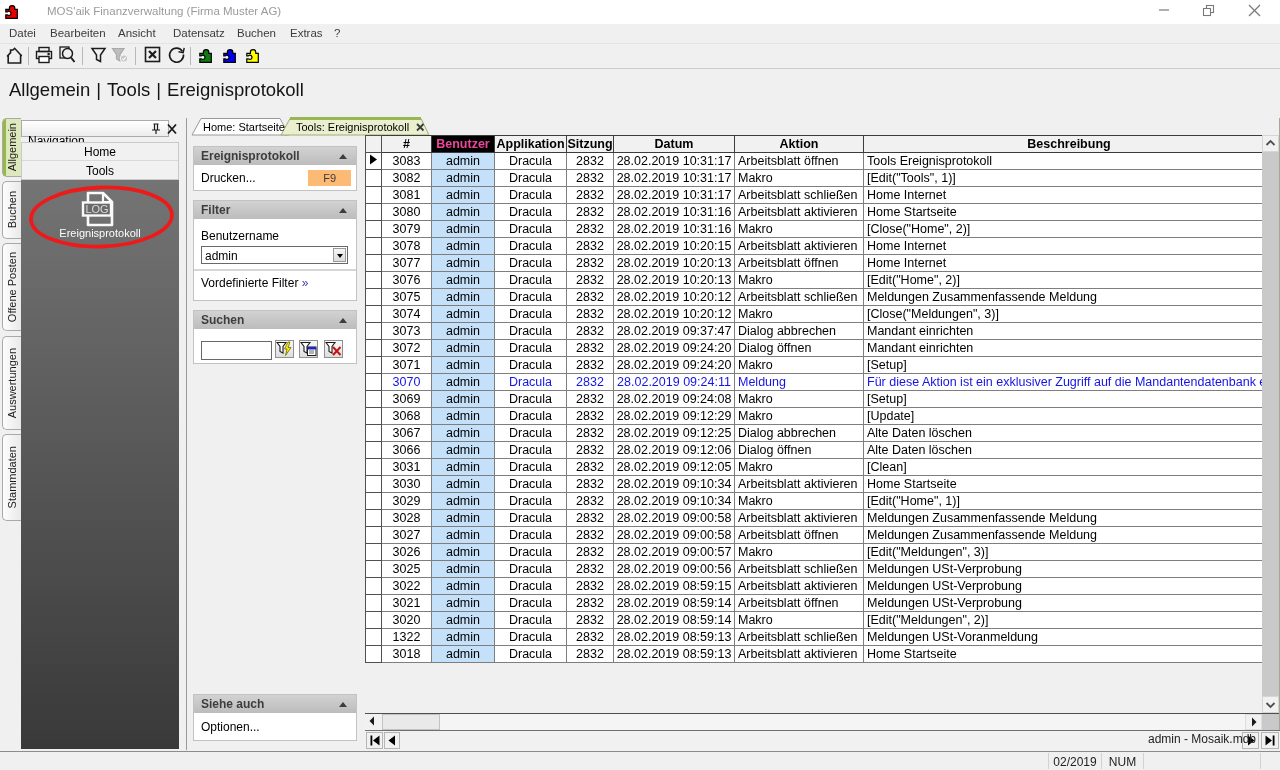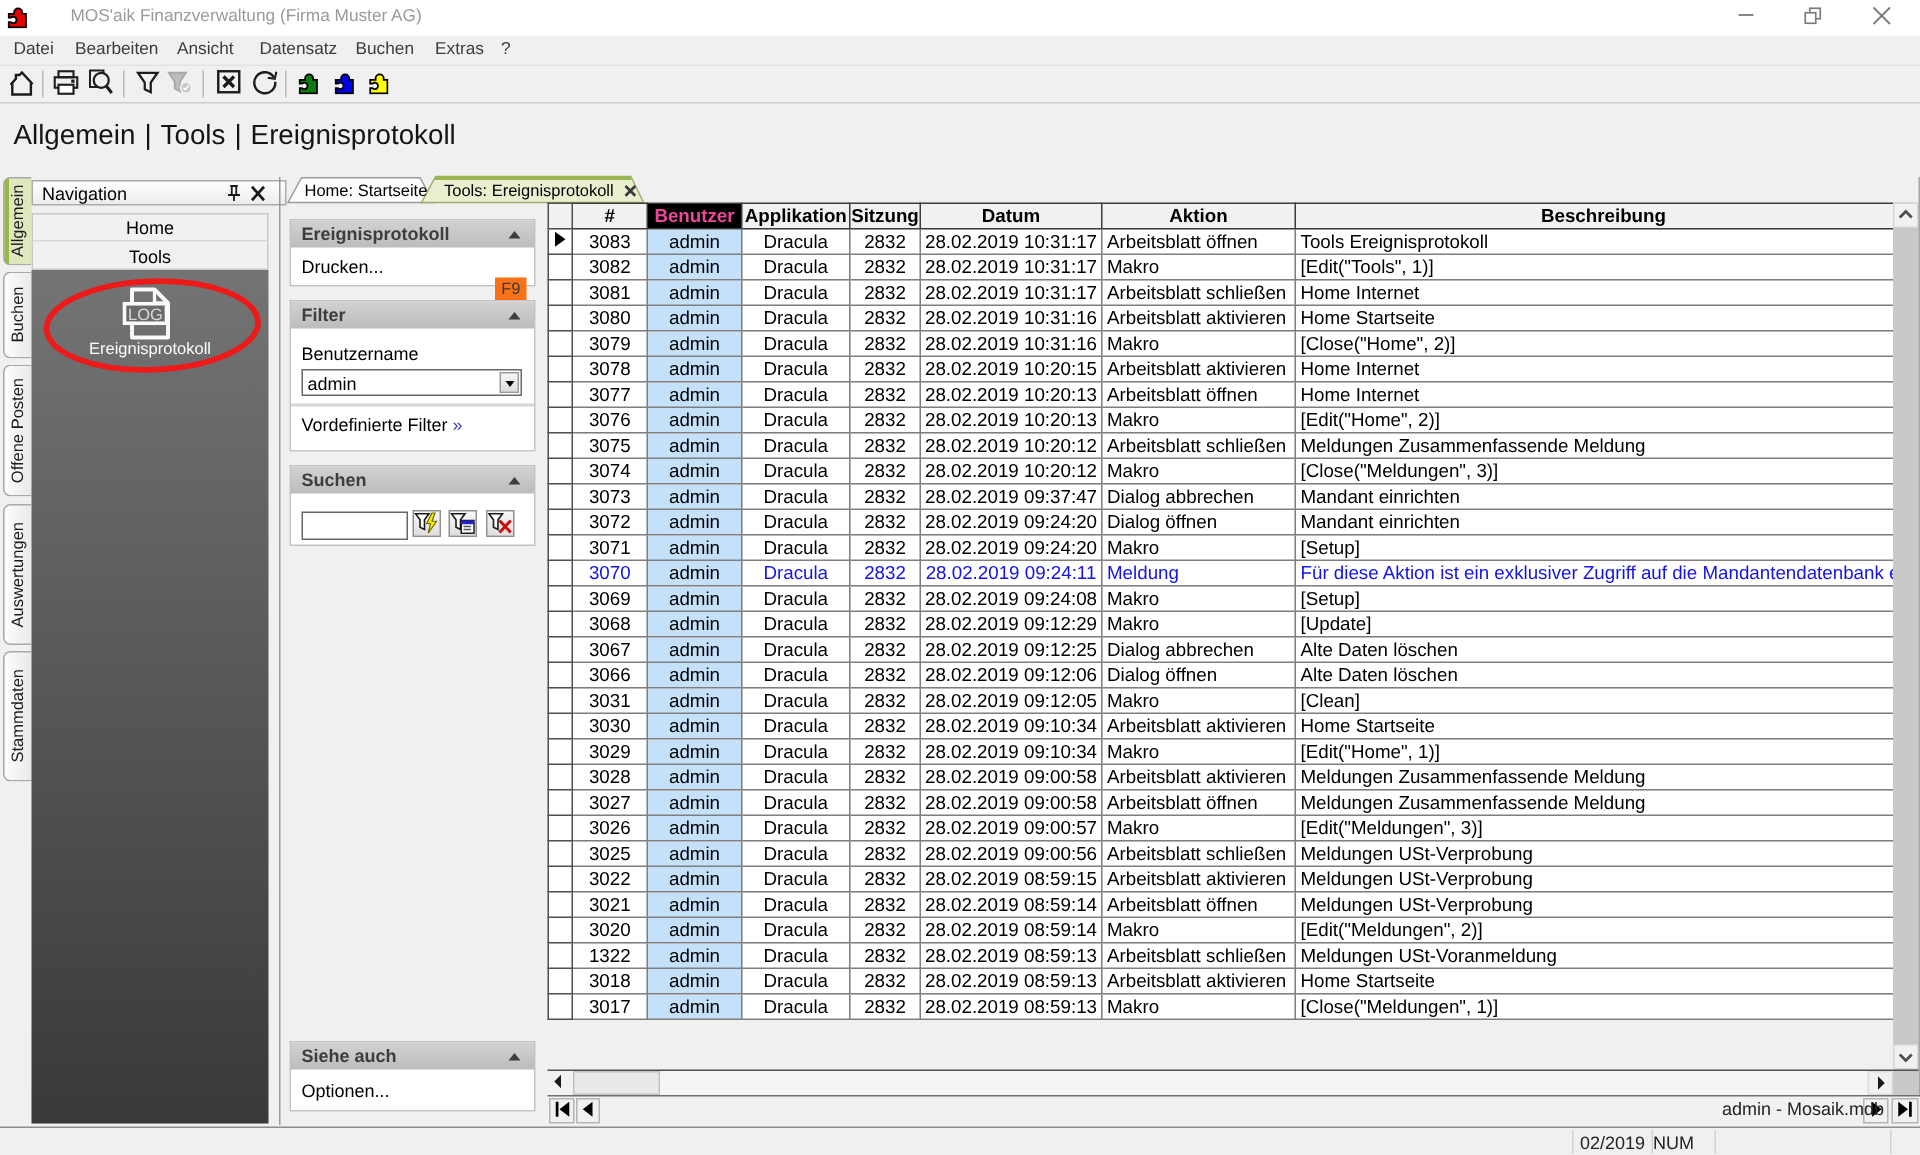--- a/index.html
+++ b/index.html
@@ -15,21 +15,21 @@
 #toolbar { left:0; top:43px; width:1280px; height:26px; background:#f0f0f0; border-top:1px solid #e3e3e3; border-bottom:1px solid #cccccc; }
 .tsep { position:absolute; top:3px; width:1px; height:18px; background:#b8b8b8; }
 
 #pagehead { left:9px; top:80px; font-size:18.5px; line-height:20px; color:#141414; }
 
 .vtab { position:absolute; left:2px; width:19px; background:linear-gradient(90deg,#fdfdfd,#e9e9e9); border:1px solid #a9a9a9; border-right:none; border-radius:5px 0 0 5px; display:flex; align-items:center; justify-content:center; }
 .vtab span { writing-mode:vertical-rl; transform:rotate(180deg); font-size:11px; color:#1a1a1a; white-space:nowrap; }
 .vtab.active { background:#dde8bc; border-color:#a9a9a9; }
 .vtab.active::before { content:""; position:absolute; left:0px; top:0px; bottom:0px; width:3px; background:#97b74c; border-radius:4px 0 0 4px; }
 
-#navhead { left:21px; top:120px; width:170px; height:17px; background:linear-gradient(#ffffff,#ececec); border:1px solid #ababab; font-size:12px; color:#000; padding:1px 0 0 6px; }
+#navhead { left:21px; top:120px; width:148px; height:17px; background:linear-gradient(#ffffff,#ececec); border:1px solid #ababab; font-size:12px; color:#000; padding:13px 0 0 6px; }
 #navbtns { left:21px; top:142px; width:158px; height:38px; background:#f1f1f1; border:1px solid #c9c9c9; }
 .navrow { position:absolute; left:0; width:156px; height:18px; text-align:center; font-size:12px; color:#000; padding-top:2px; }
 #navdark { left:21px; top:180px; width:158px; height:569px; background:linear-gradient(#747474,#393939); }
 #navlabel { left:21px; top:227px; width:158px; text-align:center; font-size:11px; color:#fdfdfd; }
 
 .box { position:absolute; left:193px; width:164px; border:1px solid #c2c2c2; background:#ffffff; }
 .boxhead { height:18px; background:linear-gradient(#d2d2d2,#bcbcbc); color:#3d3d3d; font-weight:bold; font-size:12px; padding:2px 0 0 7px; position:relative; }
 .boxhead::after { content:""; position:absolute; right:9px; top:7px; width:0; height:0; border-left:4px solid transparent; border-right:4px solid transparent; border-bottom:5px solid #3d3d3d; }
 
 
@@ -146,21 +146,21 @@
 </svg>
 <div class="abs" id="navlabel">Ereignisprotokoll</div>
 <svg class="abs" style="left:28px;top:185px" width="147" height="64" viewBox="0 0 147 64">
 <ellipse cx="73.5" cy="32" rx="70.5" ry="29.5" fill="none" stroke="#ee1a1a" stroke-width="3.8" transform="rotate(-2 73.5 32)"></ellipse>
   </svg>
 <div class="abs" style="left:186px;top:118px;width:1px;height:632px;background:#9a9a9a"></div>
 <div class="box" style="top:146px;height:45px">
 <div class="boxhead">Ereignisprotokoll</div>
 <div style="position:relative;height:26px">
 <span style="position:absolute;left:7px;top:6px;font-size:12px">Drucken...</span>
-<span style="position:absolute;right:5px;top:20px;font-size:11px;background:#f97316;color:#3a3a3a;padding:2px 4px">F9</span>
+<span style="position:absolute;right:5px;top:5px;font-size:11px;background:#fdba74;color:#3a3a3a;padding:2px 15px">F9</span>
 </div>
   </div>
 <div class="box" style="top:200px;height:101px">
 <div class="boxhead">Filter</div>
 <div style="position:relative;height:52px;border-bottom:2px solid #d6d6d6">
 <span style="position:absolute;left:7px;top:10px;font-size:12px">Benutzername</span>
 <div style="position:absolute;left:7px;top:27px;width:147px;height:18px;border:1px solid #686868;background:#fff">
 <span style="position:absolute;left:3px;top:1.5px;font-size:12px">admin</span>
 <div style="position:absolute;right:1px;top:1px;width:13px;height:14px;background:linear-gradient(#f6f6f6,#dcdcdc);border:1px solid #9a9a9a">
           <div style="position:absolute;left:2.5px;top:5px;width:0;height:0;border-left:3.5px solid transparent;border-right:3.5px solid transparent;border-top:4px solid #000"></div>
@@ -522,30 +522,20 @@
 <tr>
         <td class="sel"></td>
         <td>3018</td>
         <td class="bz">admin</td>
         <td>Dracula</td>
         <td>2832</td>
         <td>28.02.2019 08:59:13</td>
         <td class="lft">Arbeitsblatt aktivieren</td>
         <td class="lft">Home Startseite</td>
       </tr>
-<tr>
-        <td class="sel"></td>
-        <td>3017</td>
-        <td class="bz">admin</td>
-        <td>Dracula</td>
-        <td>2832</td>
-        <td>28.02.2019 08:59:13</td>
-        <td class="lft">Makro</td>
-        <td class="lft">[Close("Meldungen", 1)]</td>
-      </tr>
 </tbody>
   </table>
 <div class="abs" style="left:1262px;top:135px;width:17px;height:578px;background:#c9c9c9"></div>
 <div class="scrbtn" style="left:1262px;top:135px;width:17px;height:17px;border:1px solid #d5d5d5">
 <svg width="15" height="15" viewBox="0 0 15 15">
       <path d="M3.5,9 L7.5,5 L11.5,9" fill="none" stroke="#4f4f4f" stroke-width="1.8"></path>
     </svg></div>
 <div class="scrbtn" style="left:1262px;top:696px;width:17px;height:17px;border:1px solid #d5d5d5">
 <svg width="15" height="15" viewBox="0 0 15 15">
       <path d="M3.5,6 L7.5,10 L11.5,6" fill="none" stroke="#4f4f4f" stroke-width="1.8"></path>
@@ -577,14 +567,14 @@
 <div class="abs" style="left:1261px;top:732px;width:18px;height:17px;background:#f1f1f1;border:1px solid #b5b5b5;text-align:center"><svg width="14" height="13" viewBox="0 0 14 13">
       <polygon points="2.5,1.5 9,6.5 2.5,11.5" fill="#000"></polygon>
       <rect x="9.7" y="1.5" width="1.8" height="10" fill="#000"></rect>
     </svg></div>
 <div class="abs" style="left:0;top:751px;width:1280px;height:19px;background:#f0f0f0;border-top:1px solid #8c8c8c"></div>
 <div class="abs" style="left:1048px;top:753px;width:1px;height:16px;background:#d2d2d2"></div>
 <div class="abs" style="left:1101px;top:753px;width:1px;height:16px;background:#d2d2d2"></div>
 <div class="abs" style="left:1143px;top:753px;width:1px;height:16px;background:#d2d2d2"></div>
 <div class="abs" style="left:1260px;top:753px;width:1px;height:16px;background:#d2d2d2"></div>
 <div class="abs" style="left:1050px;top:755px;width:50px;text-align:center;font-size:12px;color:#222">02/2019</div>
-<div class="abs" style="left:1102px;top:755px;width:41px;text-align:left;font-size:12px;color:#222">NUM</div>
+<div class="abs" style="left:1102px;top:755px;width:41px;text-align:center;font-size:12px;color:#222">NUM</div>
 <div class="abs" style="left:1148px;top:732px;font-size:12px;color:#222">admin - Mosaik.mdb</div>
 
 </body></html>

